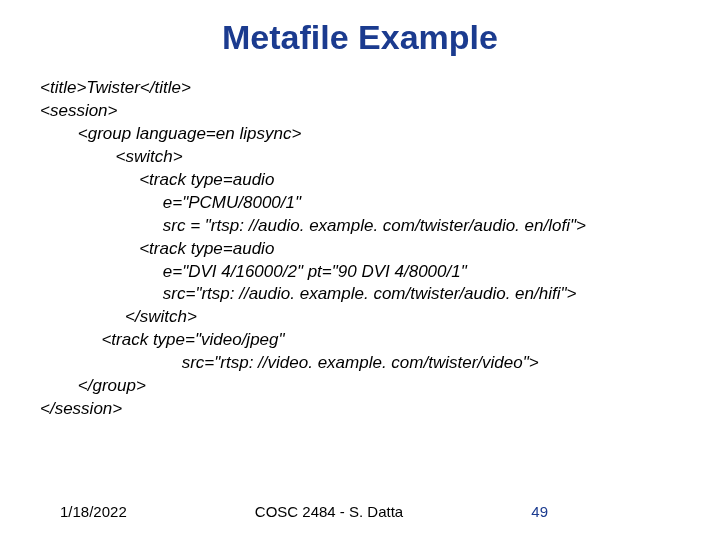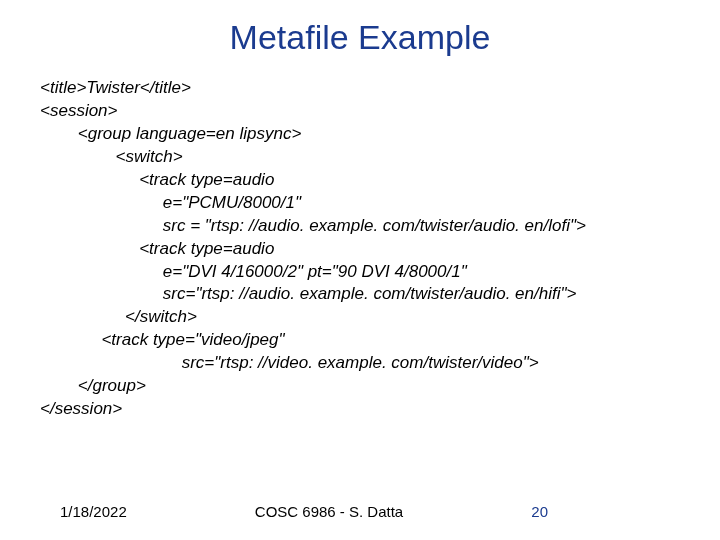--- a/index.html
+++ b/index.html
@@ -14,21 +14,21 @@
   }
   .slide {
     width: 720px;
     height: 540px;
     padding: 10px 40px 0 40px;
     box-sizing: border-box;
     position: relative;
   }
   .title {
     color: #1b3b8f;
-    font-weight: normal;
+    font-weight: bold;
     font-size: 34px;
     text-align: center;
     margin: 8px 0 20px 0;
   }
   .code {
     font-size: 17px;
     line-height: 1.35;
     color: #000;
     white-space: pre;
     font-family: Arial, Helvetica, sans-serif;
@@ -65,16 +65,16 @@
                           e="DVI 4/16000/2" pt="90 DVI 4/8000/1"
                           src="rtsp: //audio. example. com/twister/audio. en/hifi"&gt;
                   &lt;/switch&gt;
              &lt;track type="video/jpeg"
                               src="rtsp: //video. example. com/twister/video"&gt;
         &lt;/group&gt;
 &lt;/session&gt;</div>
 
   <div class="footer">
     <span>1/18/2022</span>
-    <span>COSC 6986 - S. Datta</span>
-    <span class="pagenum">20</span>
+    <span>COSC 2484 - S. Datta</span>
+    <span class="pagenum">49</span>
   </div>
 </div>
 
 </body></html>

